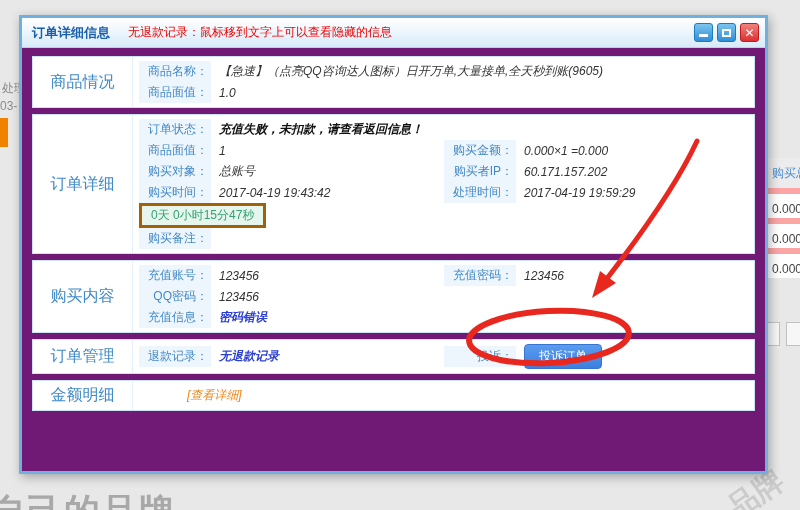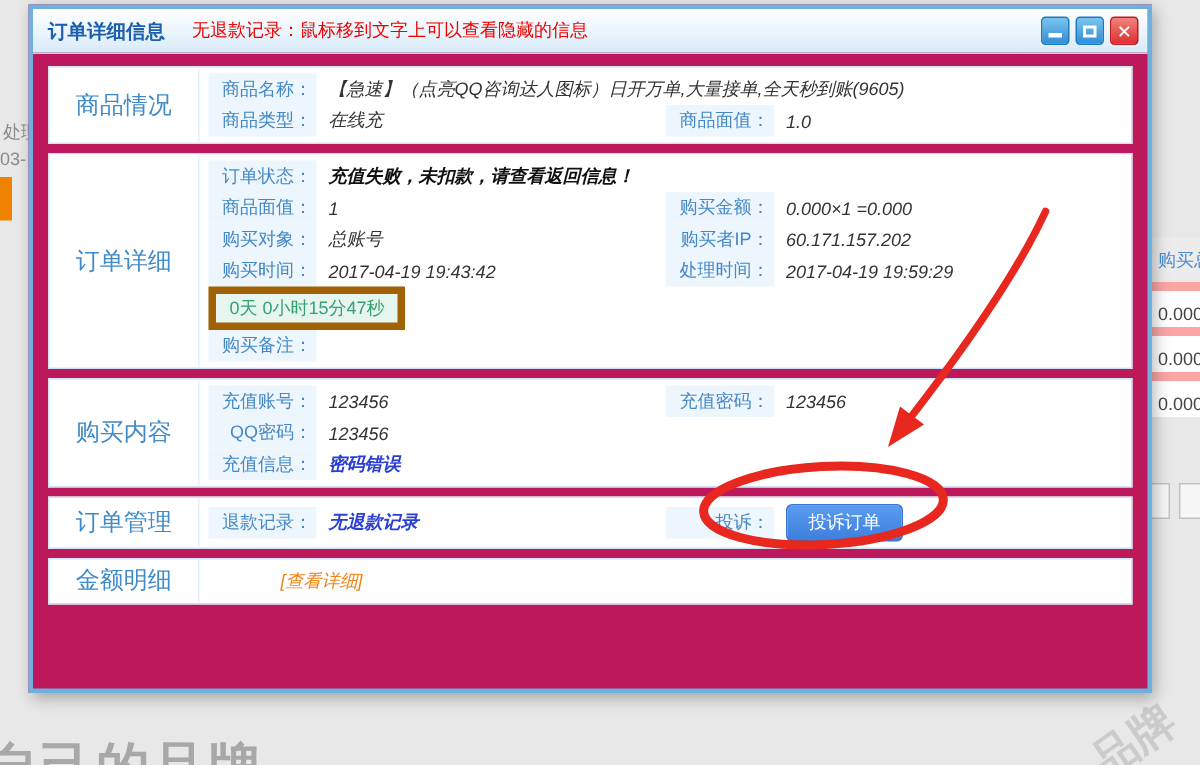--- a/index.html
+++ b/index.html
@@ -18,22 +18,22 @@
   .bg-pagination { position: absolute; left: 766px; top: 322px; display: flex; gap: 6px; }
   .bg-page-box { height: 24px; border: 1px solid #c2c2c2; background: #f7f7f7; }
   .bg-page-box.b1 { width: 14px; }
   .bg-page-box.b2 { width: 42px; line-height: 22px; text-align: center; }
   .bg-bottom-text { position: absolute; left: -10px; top: 488px; font-size: 36px; font-weight: bold;
                     color: #a8a8a8; letter-spacing: 1px; white-space: nowrap; }
   .bg-watermark { position: absolute; left: 726px; top: 474px; font-size: 30px; font-weight: bold;
                   color: #cbcbcb; transform: rotate(-35deg); white-space: nowrap; }
 
   
-  .dialog { position: absolute; left: 19px; top: 3px; width: 749px; height: 459px;
-            background: #be185d; border: 3px solid #6fb0df; box-shadow: 2px 3px 10px rgba(0,0,0,.3); }
+  .dialog { position: absolute; left: 19px; top: 15px; width: 749px; height: 459px;
+            background: #701a75; border: 3px solid #6fb0df; box-shadow: 2px 3px 10px rgba(0,0,0,.3); }
   .titlebar { height: 30px; background: linear-gradient(#ffffff, #d8ebf9);
               border-bottom: 1px solid #b5d4ec; display: flex; align-items: center;
               padding: 0 6px 0 10px; }
   .title { color: #1b5fad; font-weight: bold; font-size: 13px; }
   .notice { color: #ee0000; margin-left: 18px; }
   .winbtns { margin-left: auto; display: flex; gap: 4px; }
   .wbtn { width: 19px; height: 19px; border-radius: 3px; display: flex; align-items: center;
           justify-content: center; color: #fff; cursor: pointer; position: relative; }
   .wbtn.blue { background: linear-gradient(#7cc4ef, #2f8ed6); border: 1px solid #1d7abd; }
   .wbtn.red  { background: linear-gradient(#f0837b, #dd2f33); border: 1px solid #b91d20;
@@ -47,21 +47,21 @@
               color: #3f8ac9; font-size: 16px; border-right: 1px solid #e6f0f9; }
   .seccontent { flex: 1; padding: 4px 6px; }
   .frow { display: flex; align-items: center; min-height: 21px; }
   .col-l { flex: 0 0 305px; display: flex; align-items: center; }
   .col-r { flex: 1; display: flex; align-items: center; }
   .flabel { flex: none; width: 72px; text-align: right; background: #eef6fd; color: #4388c6;
             padding: 2px 3px 2px 0; margin-right: 8px; white-space: nowrap; }
   .val { color: #333; white-space: nowrap; font-style: italic; }
   .val.bold-dark { font-weight: bold; color: #111; }
   .val.bold-blue { font-weight: bold; color: #2c3fd4; cursor: pointer; }
-  .green-box { border: 5px solid #a16207; background: #e6f5ed; color: #36a172;
+  .green-box { border: 3px solid #a16207; background: #e6f5ed; color: #36a172;
                padding: 1px 9px; white-space: nowrap; }
   .complain-btn { background: linear-gradient(#5a9cf0, #3d7fdd); color: #fff;
                   border: 1px solid #3674cf; border-radius: 4px; padding: 3px 14px;
                   font-size: 12px; cursor: pointer; }
   .view-link { color: #f08519; cursor: pointer; padding-left: 48px; }
 
   
   .annotation { position: absolute; left: 0; top: 0; width: 800px; height: 510px;
                 pointer-events: none; z-index: 50; }
 </style>
@@ -112,24 +112,20 @@
     <div class="dbody">
 
       <div class="section">
         <div class="seclabel">商品情况</div>
         <div class="seccontent">
           <div class="frow">
             <span class="flabel">商品名称：</span>
             <span class="val">【急速】（点亮QQ咨询达人图标）日开万单,大量接单,全天秒到账(9605)</span>
           </div>
           <div class="frow">
-            <div class="col-l">
-              <span class="flabel">商品类型：</span>
-              <span class="val">在线充</span>
-            </div>
             <div class="col-r">
               <span class="flabel">商品面值：</span>
               <span class="val">1.0</span>
             </div>
           </div>
         </div>
       </div>
 
       <div class="section">
         <div class="seclabel">订单详细</div>

